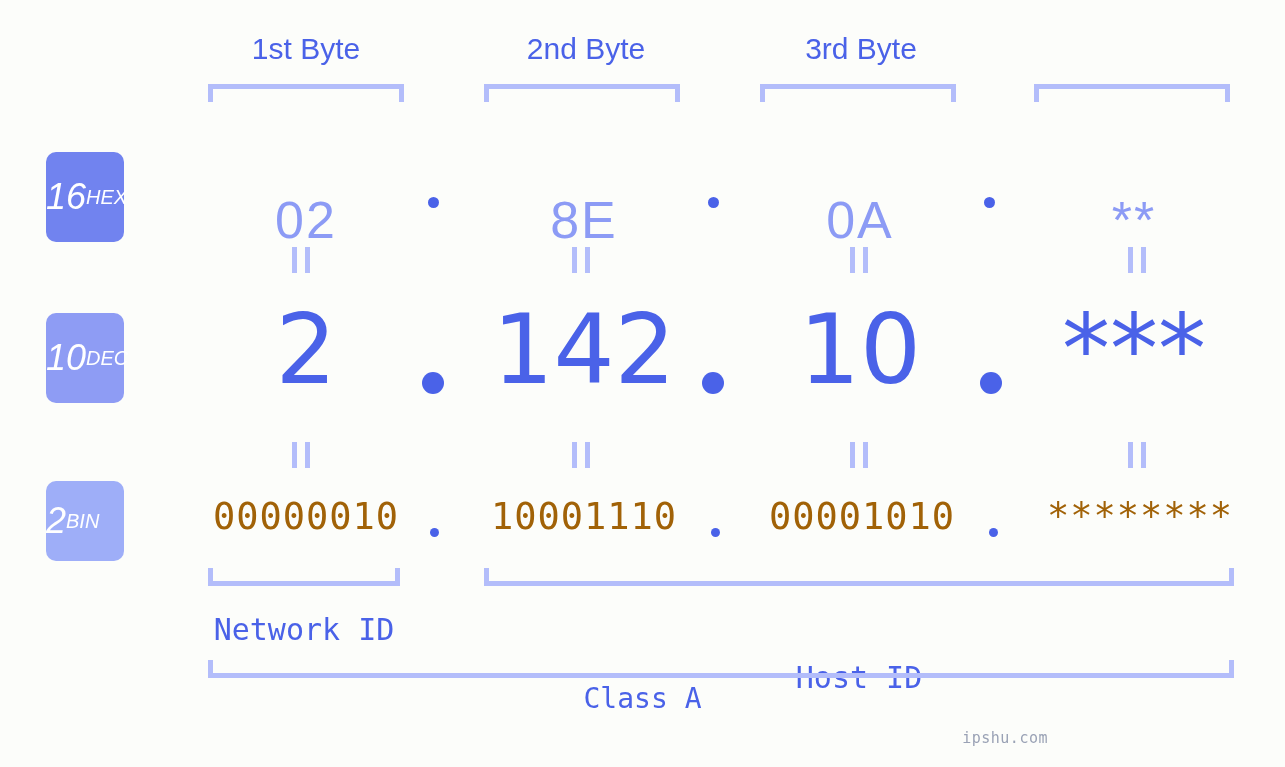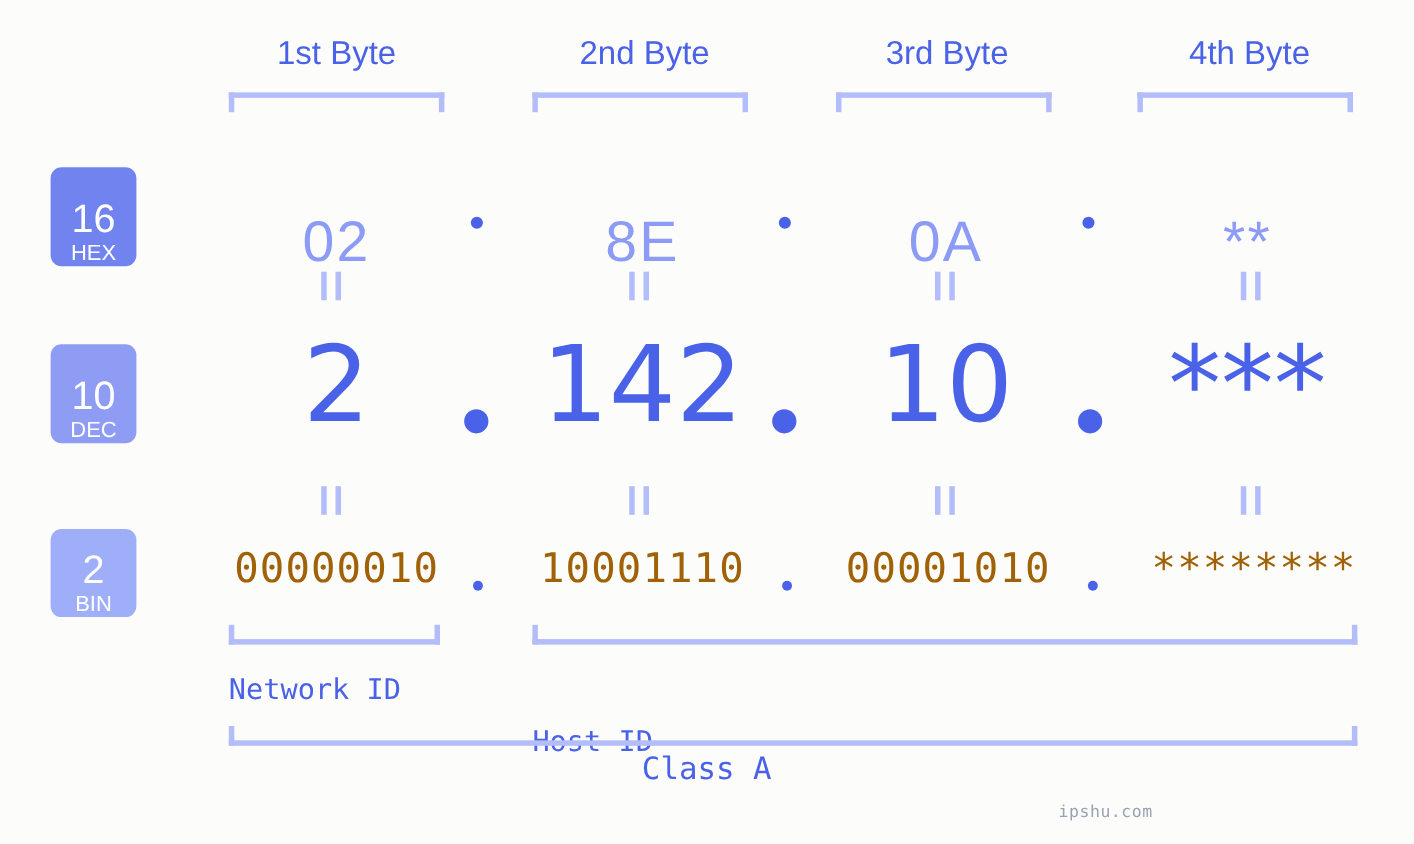--- a/index.html
+++ b/index.html
@@ -52,24 +52,24 @@
 
   
   .badge {
     position: absolute;
     left: 46px;
     width: 78px;
     border-radius: 10px;
     color: #ffffff;
     text-align: center;
     display: flex;
-    flex-direction: column;
     align-items: center;
-    justify-content: flex-end;
+    justify-content: flex-start;
     line-height: 1;
+    font-style: italic;
   }
   .badge .num {
     font-size: 36px;
     font-weight: 400;
     line-height: 1.05;
     font-family: "Liberation Sans", sans-serif;
   }
   .badge .nm {
     font-size: 20px;
     font-weight: 400;
@@ -140,23 +140,24 @@
     width: 5px;
     height: 26px;
     background: #b3bdfa;
   }
   .eq-1 { top: 247px; }
   .eq-2 { top: 442px; }
 
   
   .section-label {
     position: absolute;
-    font-size: 26px;
-    color: #4a62e8;
-    font-family: "DejaVu Sans Mono", monospace;
+    font-size: 30px;
+    color: #4a62e8;
+    font-family: "DejaVu Sans Mono", monospace;
+    text-align: center;
     white-space: nowrap;
   }
 
   
   #class-label {
     position: absolute;
     top: 682px;
     font-size: 28px;
     color: #4a62e8;
     font-family: "DejaVu Sans Mono", monospace;
@@ -178,21 +179,20 @@
   }
 </style>
 </head>
 <body>
 
 <div class="canvas">
 
   <div class="byte-label" style="left:206px; width:200px;">1st Byte</div>
   <div class="byte-label" style="left:486px; width:200px;">2nd Byte</div>
   <div class="byte-label" style="left:761px; width:200px;">3rd Byte</div>
-  <div class="byte-label" style="left:1036px; width:200px;">4th Byte</div>
 
   <div class="bracket-top" style="left:208px; width:196px;"></div>
   <div class="bracket-top" style="left:484px; width:196px;"></div>
   <div class="bracket-top" style="left:760px; width:196px;"></div>
   <div class="bracket-top" style="left:1034px; width:196px;"></div>
 
   <div class="badge" id="badge-hex">
     <span class="num">16</span>
     <span class="nm">HEX</span>
   </div>

